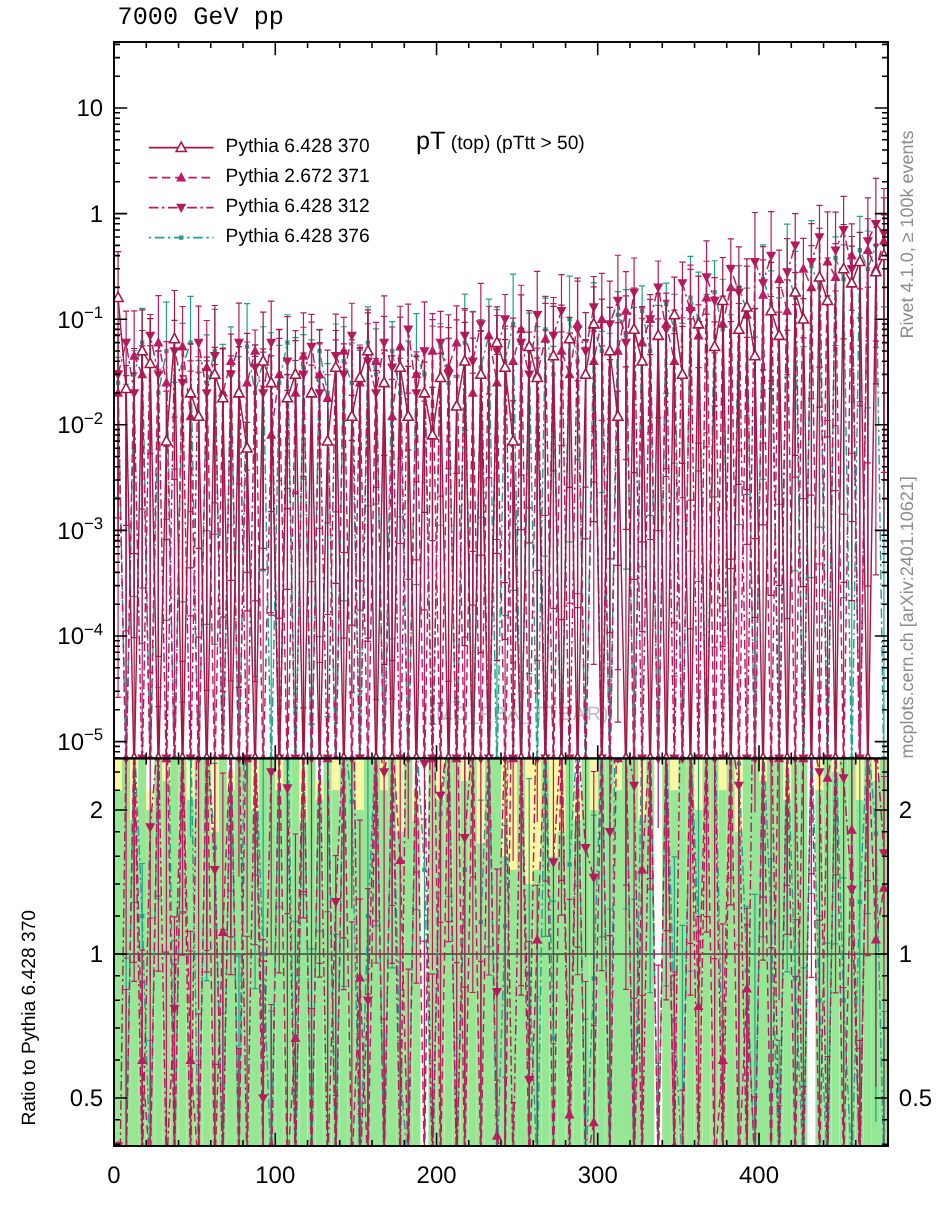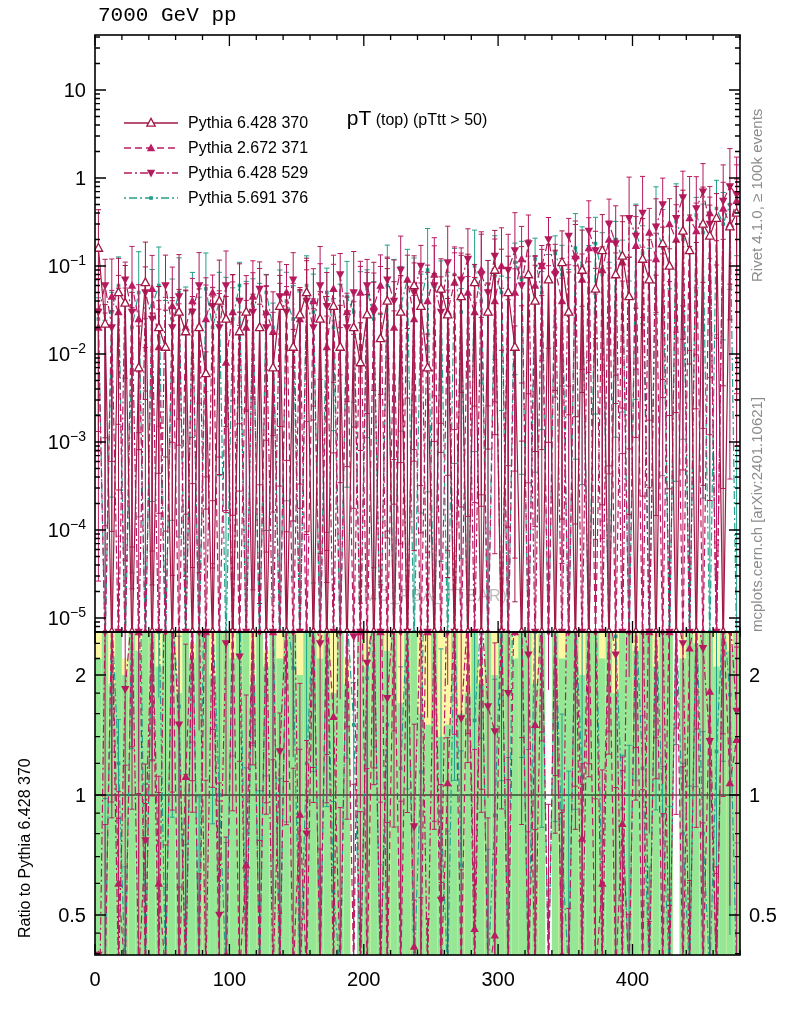--- a/index.html
+++ b/index.html
@@ -47,28 +47,28 @@
           <line x1="2" y1="8" x2="56" y2="8" stroke="#bb1c63" stroke-width="1.4" stroke-dasharray="7 4"></line>
           <path d="M29,3.4000000000000004L33.2,11.2L24.8,11.2Z" fill="#bb1c63"></path>
         </svg>
       <span>Pythia 2.672 371</span>
     </div>
     <div class="leg-row">
       <svg viewBox="0 0 58 16">
           <line x1="2" y1="8" x2="56" y2="8" stroke="#b51a5e" stroke-width="1.4" stroke-dasharray="8 3 2 3"></line>
           <path d="M29,12.6L33.2,4.8L24.8,4.8Z" fill="#b51a5e"></path>
         </svg>
-      <span>Pythia 6.428 529</span>
+      <span>Pythia 6.428 312</span>
     </div>
     <div class="leg-row">
       <svg viewBox="0 0 58 16">
           <line x1="2" y1="8" x2="56" y2="8" stroke="#23a08c" stroke-width="1.4" stroke-dasharray="2 3 8 3"></line>
           <rect x="27.2" y="6.2" width="3.6" height="3.6" fill="#23a08c"></rect>
         </svg>
-      <span>Pythia 5.691 376</span>
+      <span>Pythia 6.428 376</span>
     </div>
   </div>
 
   <div class="rot sidenote" id="note-rivet">Rivet 4.1.0, ≥ 100k events</div>
   <div class="rot sidenote" id="note-mcplots">mcplots.cern.ch [arXiv:2401.10621]</div>
   <div class="rot" id="ratio-label">Ratio to Pythia 6.428 370</div>
 
   <svg id="plot-svg" width="786" height="1024">
       <defs>
         <clipPath id="cm">

